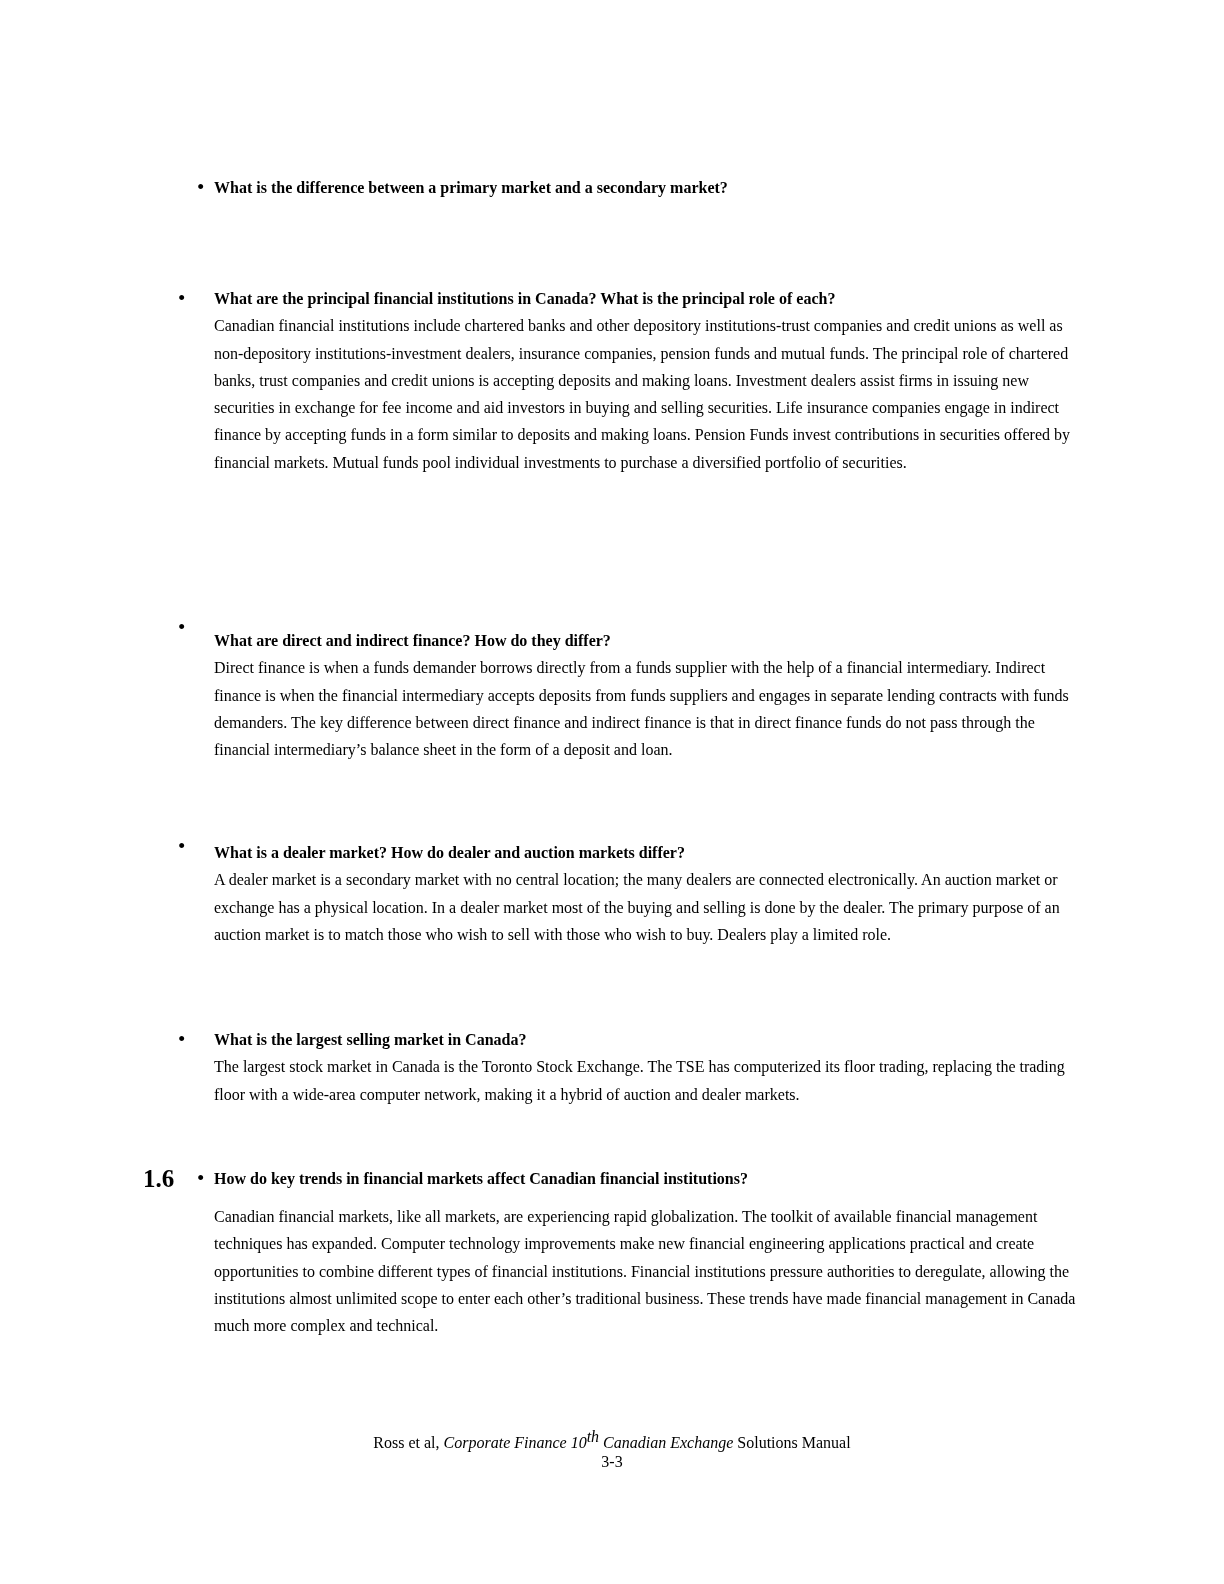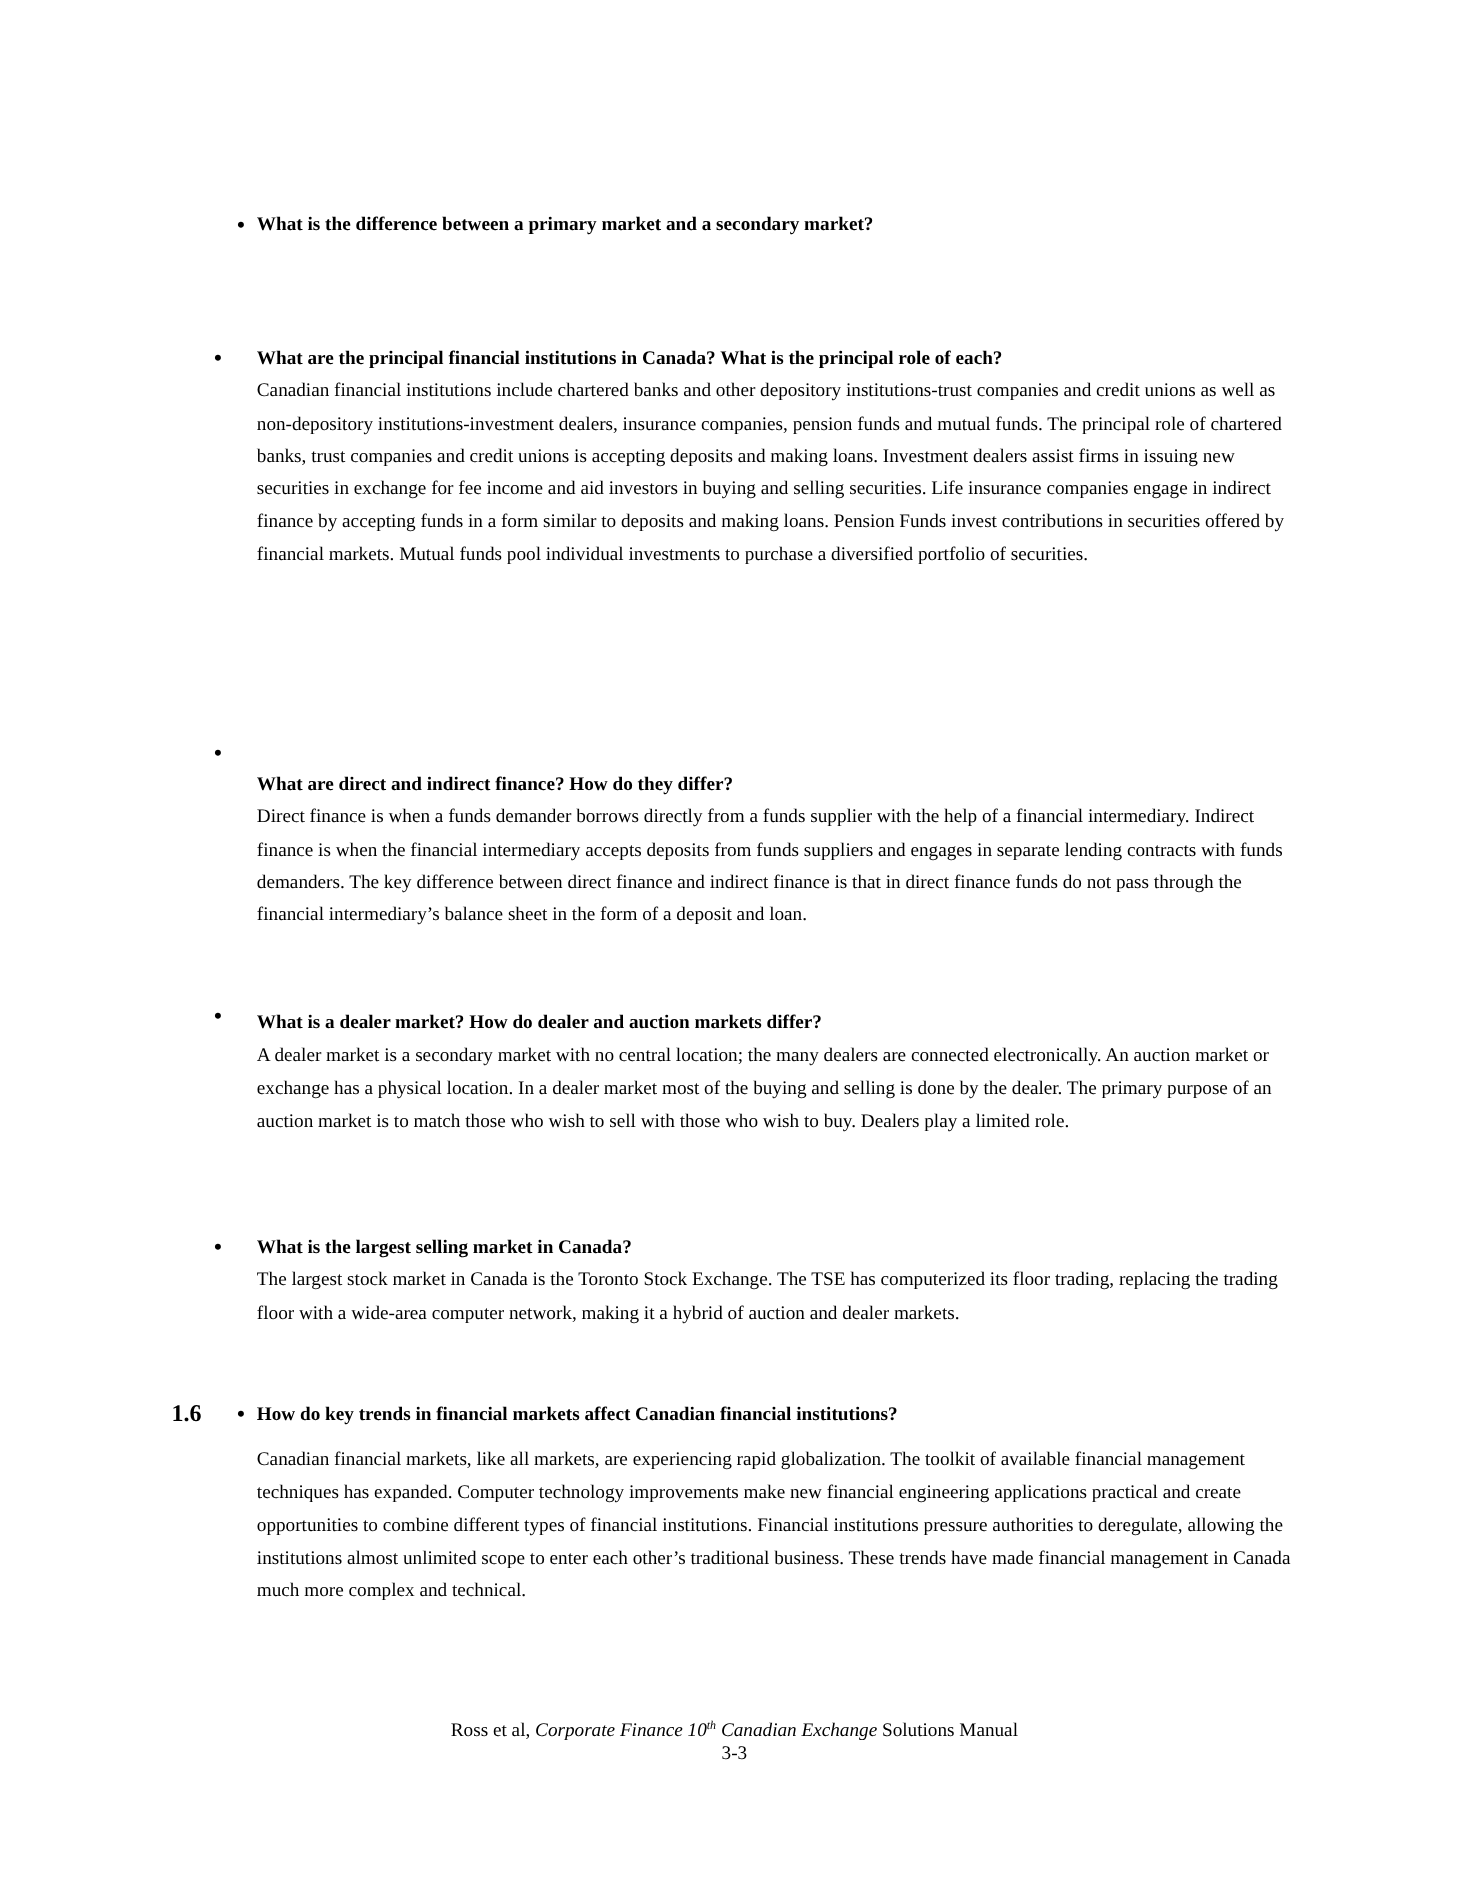--- a/index.html
+++ b/index.html
@@ -5,45 +5,45 @@
   html, body { margin: 0; padding: 0; background: #ffffff; }
   body { width: 1224px; height: 1584px; position: relative; overflow: hidden;
          font-family: "Liberation Serif", serif; color: #000; }
   .page { position: absolute; left: 0; top: 0; width: 1224px; height: 1584px; }
   .item { position: absolute; left: 214px; width: 870px; font-size: 16px; line-height: 27.3px; }
   .item .q { font-weight: bold; display: block; }
   .item .a { display: block; }
   .bullet { position: absolute; font-size: 21px; line-height: 27.3px; }
   .b-tight { left: 197px; }
   .b-wide { left: 178px; }
-  .secnum { position: absolute; left: 143px; font-weight: bold; font-size: 20px; line-height: 27.3px; }
+  .secnum { position: absolute; left: 143px; font-weight: bold; font-size: 25px; line-height: 27.3px; }
   .footer { position: absolute; left: 0; width: 1224px; top: 1434px; text-align: center;
             font-size: 16px; line-height: 18.5px; }
   .footer .line { display: block; }
   .footer .line1 { padding-left: 0; }
-  sup { font-size: 10px; vertical-align: 6px; line-height: 0; font-style: italic; }
+  sup { font-size: 16px; vertical-align: 6px; line-height: 0; font-style: italic; }
 </style>
 </head>
 <body>
 
 <div class="page">
 
   <span class="bullet b-tight" style="top:174px">•</span>
   <div class="item" style="top:174px">
     <span class="q">What is the difference between a primary market and a secondary market?</span>
   </div>
 
   <span class="bullet b-wide" style="top:285px">•</span>
   <div class="item" style="top:285px">
     <span class="q">What are the principal financial institutions in Canada? What is the principal role of each?</span>
     <span class="a">Canadian financial institutions include chartered banks and other depository institutions-trust companies and credit unions as well as non-depository institutions-investment dealers, insurance companies, pension funds and mutual funds. The principal role of chartered banks, trust companies and credit unions is accepting deposits and making loans. Investment dealers assist firms in issuing new securities in exchange for fee income and aid investors in buying and selling securities. Life insurance companies engage in indirect finance by accepting funds in a form similar to deposits and making loans. Pension Funds invest contributions in securities offered by financial markets. Mutual funds pool individual investments to purchase a diversified portfolio of securities.</span>
   </div>
 
   <span class="bullet b-wide" style="top:614px">•</span>
-  <div class="item" style="top:640px">
+  <div class="item" style="top:627px">
     <span class="q">What are direct and indirect finance? How do they differ?</span>
     <span class="a">Direct finance is when a funds demander borrows directly from a funds supplier with the help of a financial intermediary. Indirect finance is when the financial intermediary accepts deposits from funds suppliers and engages in separate lending contracts with funds demanders. The key difference between direct finance and indirect finance is that in direct finance funds do not pass through the financial intermediary’s balance sheet in the form of a deposit and loan.</span>
   </div>
 
   <span class="bullet b-wide" style="top:833px">•</span>
   <div class="item" style="top:839px">
     <span class="q">What is a dealer market? How do dealer and auction markets differ?</span>
     <span class="a">A dealer market is a secondary market with no central location; the many dealers are connected electronically. An auction market or exchange has a physical location. In a dealer market most of the buying and selling is done by the dealer. The primary purpose of an auction market is to match those who wish to sell with those who wish to buy. Dealers play a limited role.</span>
   </div>
 

